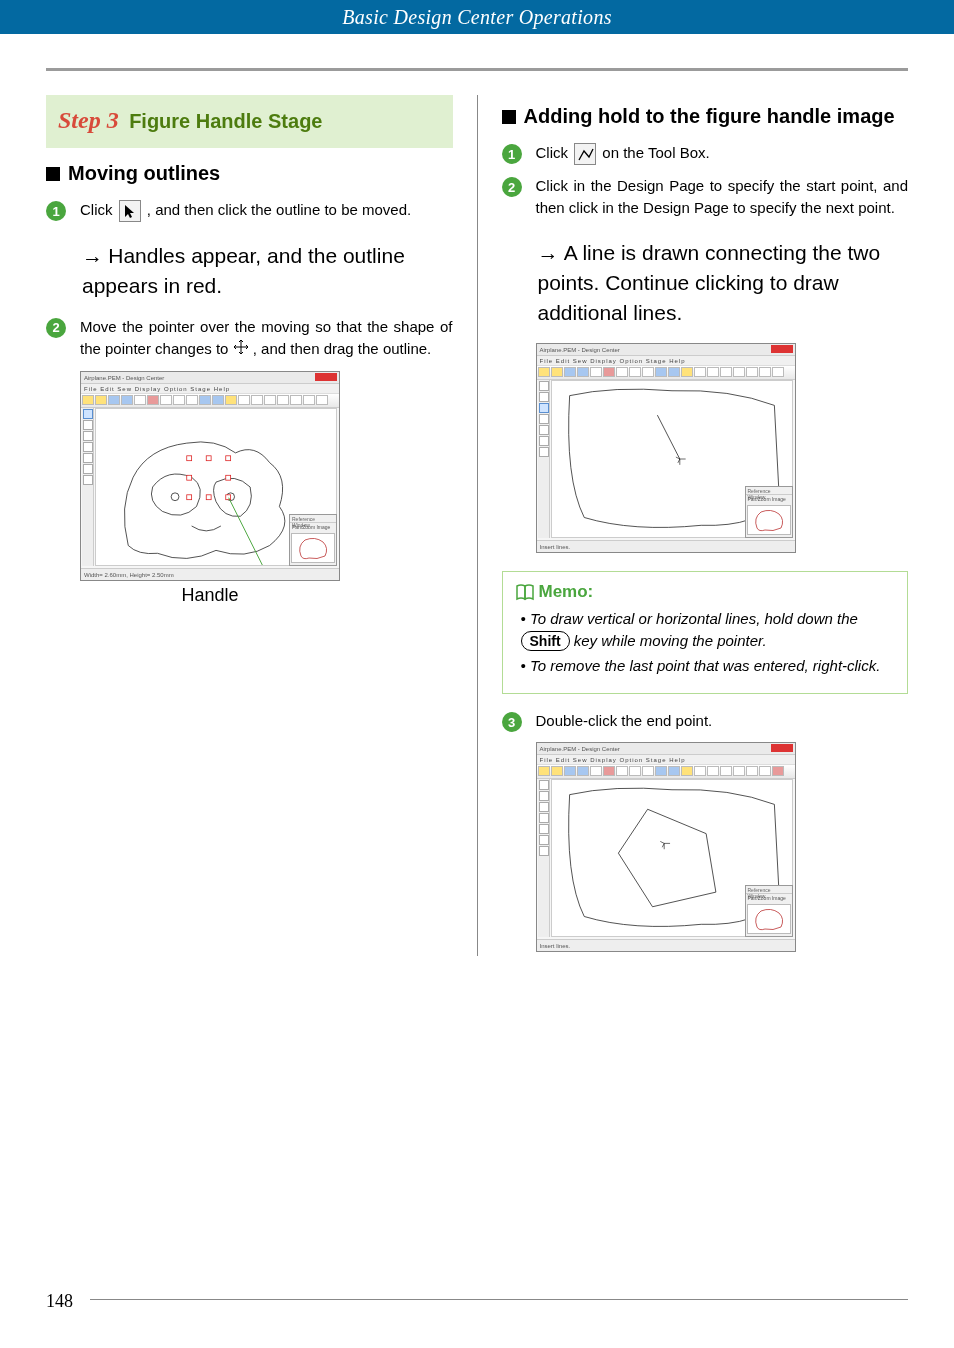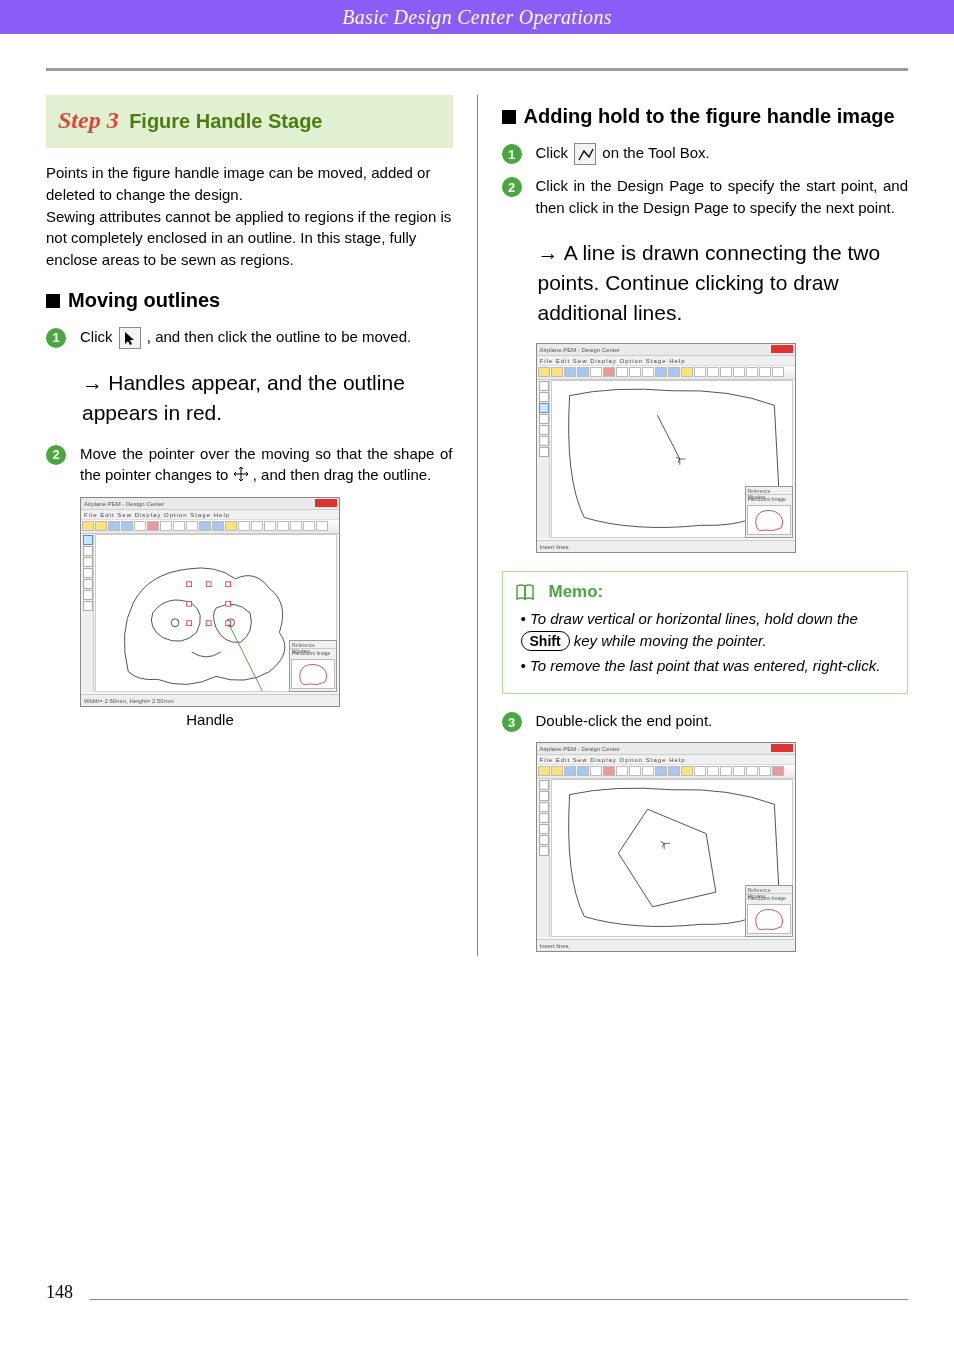--- a/index.html
+++ b/index.html
@@ -1,18 +1,18 @@
 <!DOCTYPE html>
 <html><head>
 <meta charset="utf-8">
 <style>
   * { box-sizing: border-box; margin: 0; padding: 0; }
   body { font-family: Arial, Helvetica, sans-serif; background: #fff; width: 954px; margin: 0 auto; color: #000; }
   .page { position: relative; min-height: 1348px; }
-  .header-band { background: #8b5cf6; height: 34px; line-height: 34px; text-align: center; color: #fff; font-style: italic; font-size: 20px; font-family: 'Times New Roman', serif; letter-spacing: 0.3px; }
+  .header-band { background: #0369a1; height: 34px; line-height: 34px; text-align: center; color: #fff; font-style: italic; font-size: 20px; font-family: 'Times New Roman', serif; letter-spacing: 0.3px; }
   .rule { border-top: 3px solid #9b9b9b; margin: 34px 46px 0 46px; }
   .content { display: flex; gap: 0; padding: 24px 46px 0 46px; }
   .col { flex: 1; }
   .col-left { padding-right: 24px; }
   .col-right { padding-left: 24px; border-left: 1px solid #888; }
   .step-box { background: #e0f0d1; padding: 12px 12px 14px 12px; margin-bottom: 14px; }
   .step-label { color: #d84a3a; font-weight: bold; font-style: italic; font-size: 24px; font-family: 'Times New Roman', serif; }
   .step-title { font-weight: bold; font-size: 20px; color: #4d7c0f; margin-left: 6px; }
   .body-text { font-size: 15px; line-height: 1.45; margin-bottom: 18px; }
   .subhead { font-size: 20px; font-weight: bold; margin: 10px 0 14px 0; display: flex; align-items: flex-start; gap: 8px; }
@@ -37,51 +37,49 @@
   .tb-btn.r { background: #e89a9a; }
   .shot-body { position: absolute; top: 36px; left: 14px; right: 2px; bottom: 14px; background: #fff; border: 1px solid #ccc; }
   .shot-sidetools { position: absolute; top: 36px; left: 1px; width: 12px; bottom: 14px; background: #eee; border-right: 1px solid #ccc; display: flex; flex-direction: column; gap: 1px; padding: 1px; }
   .st-btn { width: 10px; height: 10px; background: #fff; border: 1px solid #aaa; }
   .st-btn.sel { background: #cfe4ff; border-color: #5a8fd0; }
   .shot-status { position: absolute; left: 0; right: 0; bottom: 0; height: 12px; background: #eee; border-top: 1px solid #ccc; font-size: 6px; color: #555; padding-left: 3px; line-height: 12px; }
   .ref-window { position: absolute; right: 2px; bottom: 14px; width: 48px; height: 52px; background: #f0f0f0; border: 1px solid #999; }
   .ref-title { font-size: 5px; color: #666; padding: 1px 2px; border-bottom: 1px solid #ccc; height: 8px; }
   .ref-tabs { font-size: 5px; color: #555; padding: 1px 2px; height: 9px; }
   .ref-preview { margin: 1px; height: 30px; background: #fff; border: 1px solid #bbb; position: relative; }
-  .caption { font-size: 15px; text-align: center; margin-left: 34px; width: 260px; margin-top: 2px; margin-bottom: 18px; }
+  .caption { font-size: 18px; text-align: center; margin-left: 34px; width: 260px; margin-top: 2px; margin-bottom: 18px; }
   .memo-box { border: 1px solid #b3dc95; background: #fff; padding: 10px 12px 12px 12px; margin: 12px 0 16px 0; }
-  .memo-title { color: #4aa63e; font-weight: bold; font-size: 17px; margin-bottom: 6px; display: flex; align-items: center; gap: 12px; }
+  .memo-title { color: #4aa63e; font-weight: bold; font-size: 17px; margin-bottom: 6px; display: flex; align-items: center; gap: 2px; }
   .memo-title svg { flex-shrink: 0; }
   .memo-list { font-style: italic; font-size: 15px; line-height: 1.45; padding-left: 6px; }
   .memo-list li { list-style: none; margin-bottom: 4px; }
   .memo-list li::before { content: "• "; }
   .key-pill { display: inline-block; border: 1px solid #000; border-radius: 10px; padding: 0 8px; font-style: normal; font-weight: bold; font-size: 14px; line-height: 18px; }
   .pointer-icon svg, .line-icon svg, .move-icon svg { position: absolute; top: 2px; left: 2px; }
   .move-inline { display: inline-block; vertical-align: middle; }
-  .page-num { position: absolute; bottom: 45px; left: 46px; font-size: 18px; font-family: 'Times New Roman', serif; }
+  .page-num { position: absolute; bottom: 36px; left: 46px; font-size: 18px; font-family: 'Times New Roman', serif; }
   .page-num-line { position: absolute; bottom: 48px; left: 90px; right: 46px; border-top: 1px solid #888; }
   .handle-line { stroke: #4aa63e; stroke-width: 1; }
 </style>
 </head>
 <body>
 <div class="page">
 
 <div class="header-band">Basic Design Center Operations</div>
 <div class="rule"></div>
 
 <div class="content">
 
   <div class="col col-left">
     <div class="step-box">
       <span class="step-label">Step 3</span>
       <span class="step-title">Figure Handle Stage</span>
     </div>
 
-    <p class="body-text" style="white-space: pre-line;">Points in the figure handle image can be moved, added or deleted to change the design.
-Sewing attributes cannot be applied to regions if the region is not completely enclosed in an outline. In this stage, fully enclose areas to be sewn as regions.</p>
 
     <div class="subhead">
       <span class="subhead-square"></span>
       <span>Moving outlines</span>
     </div>
 
     <div class="num-item">
       <div class="num-badge">1</div>
       <div class="num-text">
         <span>Click </span>

